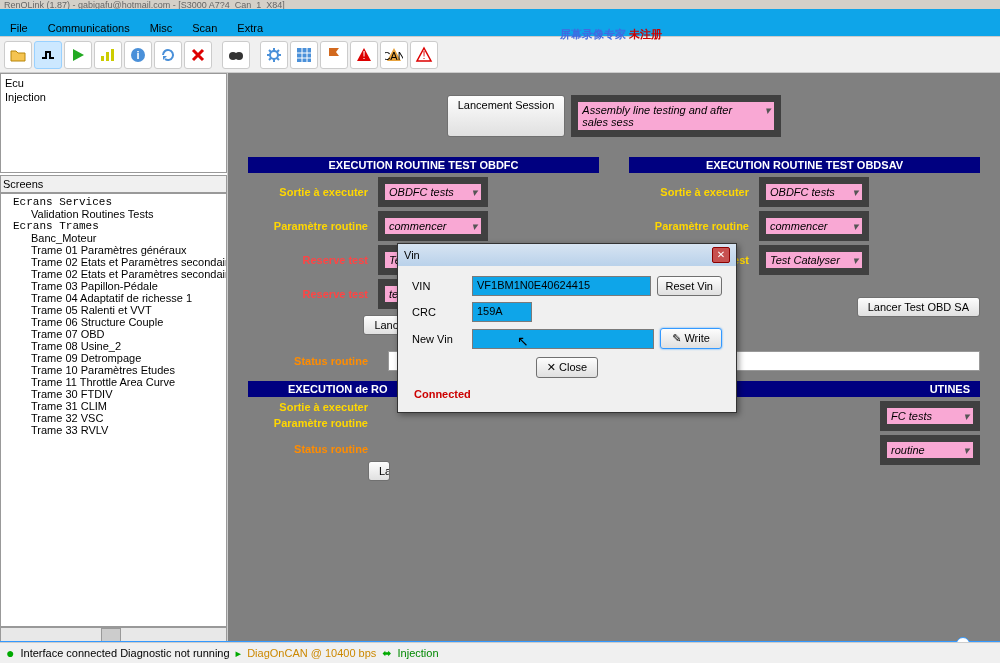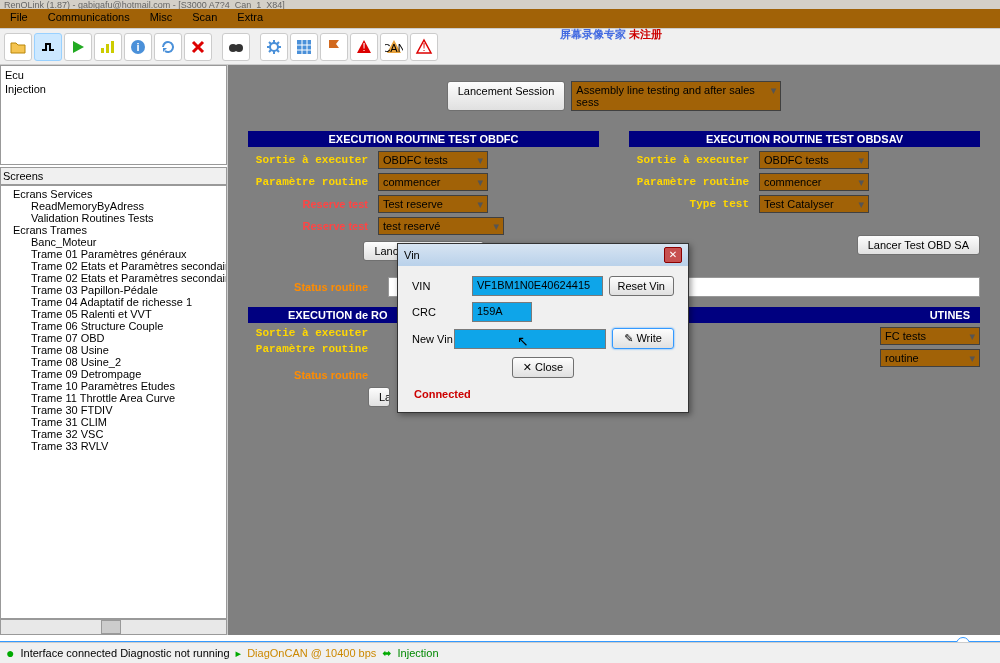--- a/index.html
+++ b/index.html
@@ -1,54 +1,54 @@
 <!DOCTYPE html>
 <html><head>
 <meta charset="utf-8">
 <style>
 * { box-sizing: border-box; margin: 0; padding: 0; font-family: Tahoma, Arial, sans-serif; font-size: 11px; }
 body { width: 1000px; height: 663px; background: #fff; position: relative; overflow: hidden; }
 .title-bar { height: 9px; background: #d4d0c8; color: #666; padding: 0 4px; font-size: 9px; overflow: hidden; }
-.menu-bar { height: 20px; background: #a16207; border-bottom: 1px solid #ccc; display: flex; }
+.menu-bar { height: 28px; background: #0ea5e9; border-bottom: 1px solid #ccc; display: flex; align-items: flex-end; }
 .menu-item { padding: 2px 10px; cursor: default; }
 .toolbar { height: 36px; background: #f0f0f0; border-bottom: 1px solid #ccc; display: flex; align-items: center; padding: 2px 4px; gap: 2px; }
 .tool-btn { width: 28px; height: 28px; border: 1px solid #ccc; background: #fff; display: flex; align-items: center; justify-content: center; border-radius: 3px; }
 .tool-btn.selected { background: #cce8ff; border-color: #99d1ff; }
 .watermark { position: absolute; top: 22px; left: 560px; font-size: 18px; font-weight: bold; font-family: SimSun, serif; }
 .watermark .w1 { color: #4169e1; }
 .watermark .w2 { color: #cc0000; }
 .main { display: flex; height: 570px; }
 .left-col { width: 228px; background: #fff; border-right: 1px solid #ccc; display: flex; flex-direction: column; }
 .ecu-box { height: 100px; border: 1px solid #999; margin: 0px; background: #fff; padding: 2px; }
 .ecu-box div { padding: 1px 2px; }
 .screens-label { padding: 2px; background: #f0f0f0; border: 1px solid #999; margin-top: 2px; }
 .tree { flex: 1; border: 1px solid #999; background: #fff; overflow: auto; padding: 2px; font-family: 'Courier New', monospace; font-size: 11px; }
 .tree-node { padding: 0 2px; white-space: nowrap; }
 .tree-child { padding-left: 28px; }
-.tree-parent { padding-left: 10px; }
+.tree-parent { padding-left: 10px; font-family: Liberation Mono, monospace; }
 .hscroll { height: 16px; background: #e8e8e8; border: 1px solid #999; position: relative; }
 .hscroll-thumb { position: absolute; left: 100px; width: 20px; height: 14px; background: #ccc; border: 1px solid #999; }
-.right-col { flex: 1; background: #808080; position: relative; padding: 16px 20px; }
+.right-col { flex: 1; background: #808080; position: relative; padding: 22px 20px; }
 .session-row { display: flex; justify-content: center; gap: 6px; margin-bottom: 20px; }
 .btn { background: linear-gradient(#fdfdfd, #e0e0e0); border: 1px solid #707070; border-radius: 3px; padding: 3px 10px; cursor: default; }
-.select { background: #a16207; border: 1px solid #404040; padding: 2px 18px 2px 4px; position: relative; min-width: 100px; }
+.select { background: #f9a8d4; border: 7px solid #404040; padding: 2px 18px 2px 4px; position: relative; min-width: 100px; font-style: italic; }
 .select::after { content: '▾'; position: absolute; right: 4px; top: 2px; color: #555; }
 .panel-row { display: flex; gap: 30px; margin-bottom: 8px; }
 .panel { flex: 1; }
 .panel-header { background: #000080; color: #fff; text-align: center; padding: 2px; font-weight: bold; font-size: 11px; }
 .field-row { display: flex; align-items: center; margin: 4px 0; }
 .field-label { width: 130px; font-weight: bold; font-size: 11px; text-align: right; padding-right: 10px; }
-.yellow { color: #ffd700; font-family: Liberation Mono, monospace; }
+.yellow { color: #ffd700; }
 .orange { color: #ff8c00; }
 .red-txt { color: #ff4444; font-weight: bold; }
 .center-btn { display: flex; justify-content: center; margin: 6px 0; }
 .status-row { display: flex; align-items: center; margin: 10px 0; }
 .status-box { background: #fff; border: 1px solid #999; flex: 1; height: 20px; margin-left: 10px; }
 
-.dialog { position: absolute; left: 397px; top: 243px; width: 292px; background: #f0f0f0; border: 1px solid #333; box-shadow: 2px 2px 6px rgba(0,0,0,0.4); }
+.dialog { position: absolute; left: 397px; top: 243px; width: 340px; background: #f0f0f0; border: 1px solid #333; box-shadow: 2px 2px 6px rgba(0,0,0,0.4); }
 .dialog-title { background: linear-gradient(#d7e4f2, #b9d1ea); padding: 3px 6px; display: flex; justify-content: space-between; align-items: center; }
 .dialog-close { width: 18px; height: 16px; background: #c75050; color: #fff; border: 1px solid #8b0000; text-align: center; font-size: 10px; line-height: 14px; border-radius: 2px; }
 .dialog-body { padding: 10px 14px; }
 .dlg-row { display: flex; align-items: center; margin-bottom: 6px; }
 .dlg-label { width: 60px; }
 .dlg-input { flex: 1; background: #0ea5e9; border: 1px solid #7a7a7a; padding: 2px 4px; height: 20px; margin-right: 6px; }
 .dlg-btn { background: linear-gradient(#fdfdfd, #e0e0e0); border: 1px solid #707070; border-radius: 3px; padding: 3px 8px; min-width: 62px; text-align: center; }
 .dlg-btn.write { border-color: #3399ff; box-shadow: 0 0 2px #3399ff; }
 .dlg-center { display: flex; justify-content: center; margin: 8px 0; }
 .connected { color: #cc0000; font-weight: bold; padding: 2px; }
@@ -162,33 +162,31 @@
 
 <div class="main">
   <div class="left-col">
     <div class="ecu-box">
       <div>Ecu</div>
       <div>Injection</div>
     </div>
     <div class="screens-label">Screens</div>
     <div class="tree">
       <div class="tree-node tree-parent">Ecrans Services</div>
-      <div class="tree-node tree-child">ReadMemoryByAdress</div>
       <div class="tree-node tree-child">Validation Routines Tests</div>
       <div class="tree-node tree-parent">Ecrans Trames</div>
       <div class="tree-node tree-child">Banc_Moteur</div>
       <div class="tree-node tree-child">Trame 01 Paramètres généraux</div>
       <div class="tree-node tree-child">Trame 02 Etats et Paramètres secondaires</div>
       <div class="tree-node tree-child">Trame 02 Etats et Paramètres secondaires</div>
       <div class="tree-node tree-child">Trame 03 Papillon-Pédale</div>
       <div class="tree-node tree-child">Trame 04 Adaptatif de richesse 1</div>
       <div class="tree-node tree-child">Trame 05 Ralenti et VVT</div>
       <div class="tree-node tree-child">Trame 06 Structure Couple</div>
       <div class="tree-node tree-child">Trame 07 OBD</div>
-      <div class="tree-node tree-child">Trame 08 Usine</div>
       <div class="tree-node tree-child">Trame 08 Usine_2</div>
       <div class="tree-node tree-child">Trame 09 Detrompage</div>
       <div class="tree-node tree-child">Trame 10 Paramètres Etudes</div>
       <div class="tree-node tree-child">Trame 11 Throttle Area Curve</div>
       <div class="tree-node tree-child">Trame 30 FTDIV</div>
       <div class="tree-node tree-child">Trame 31 CLIM</div>
       <div class="tree-node tree-child">Trame 32 VSC</div>
       <div class="tree-node tree-child">Trame 33 RVLV</div>
     </div>
     <div class="hscroll">

